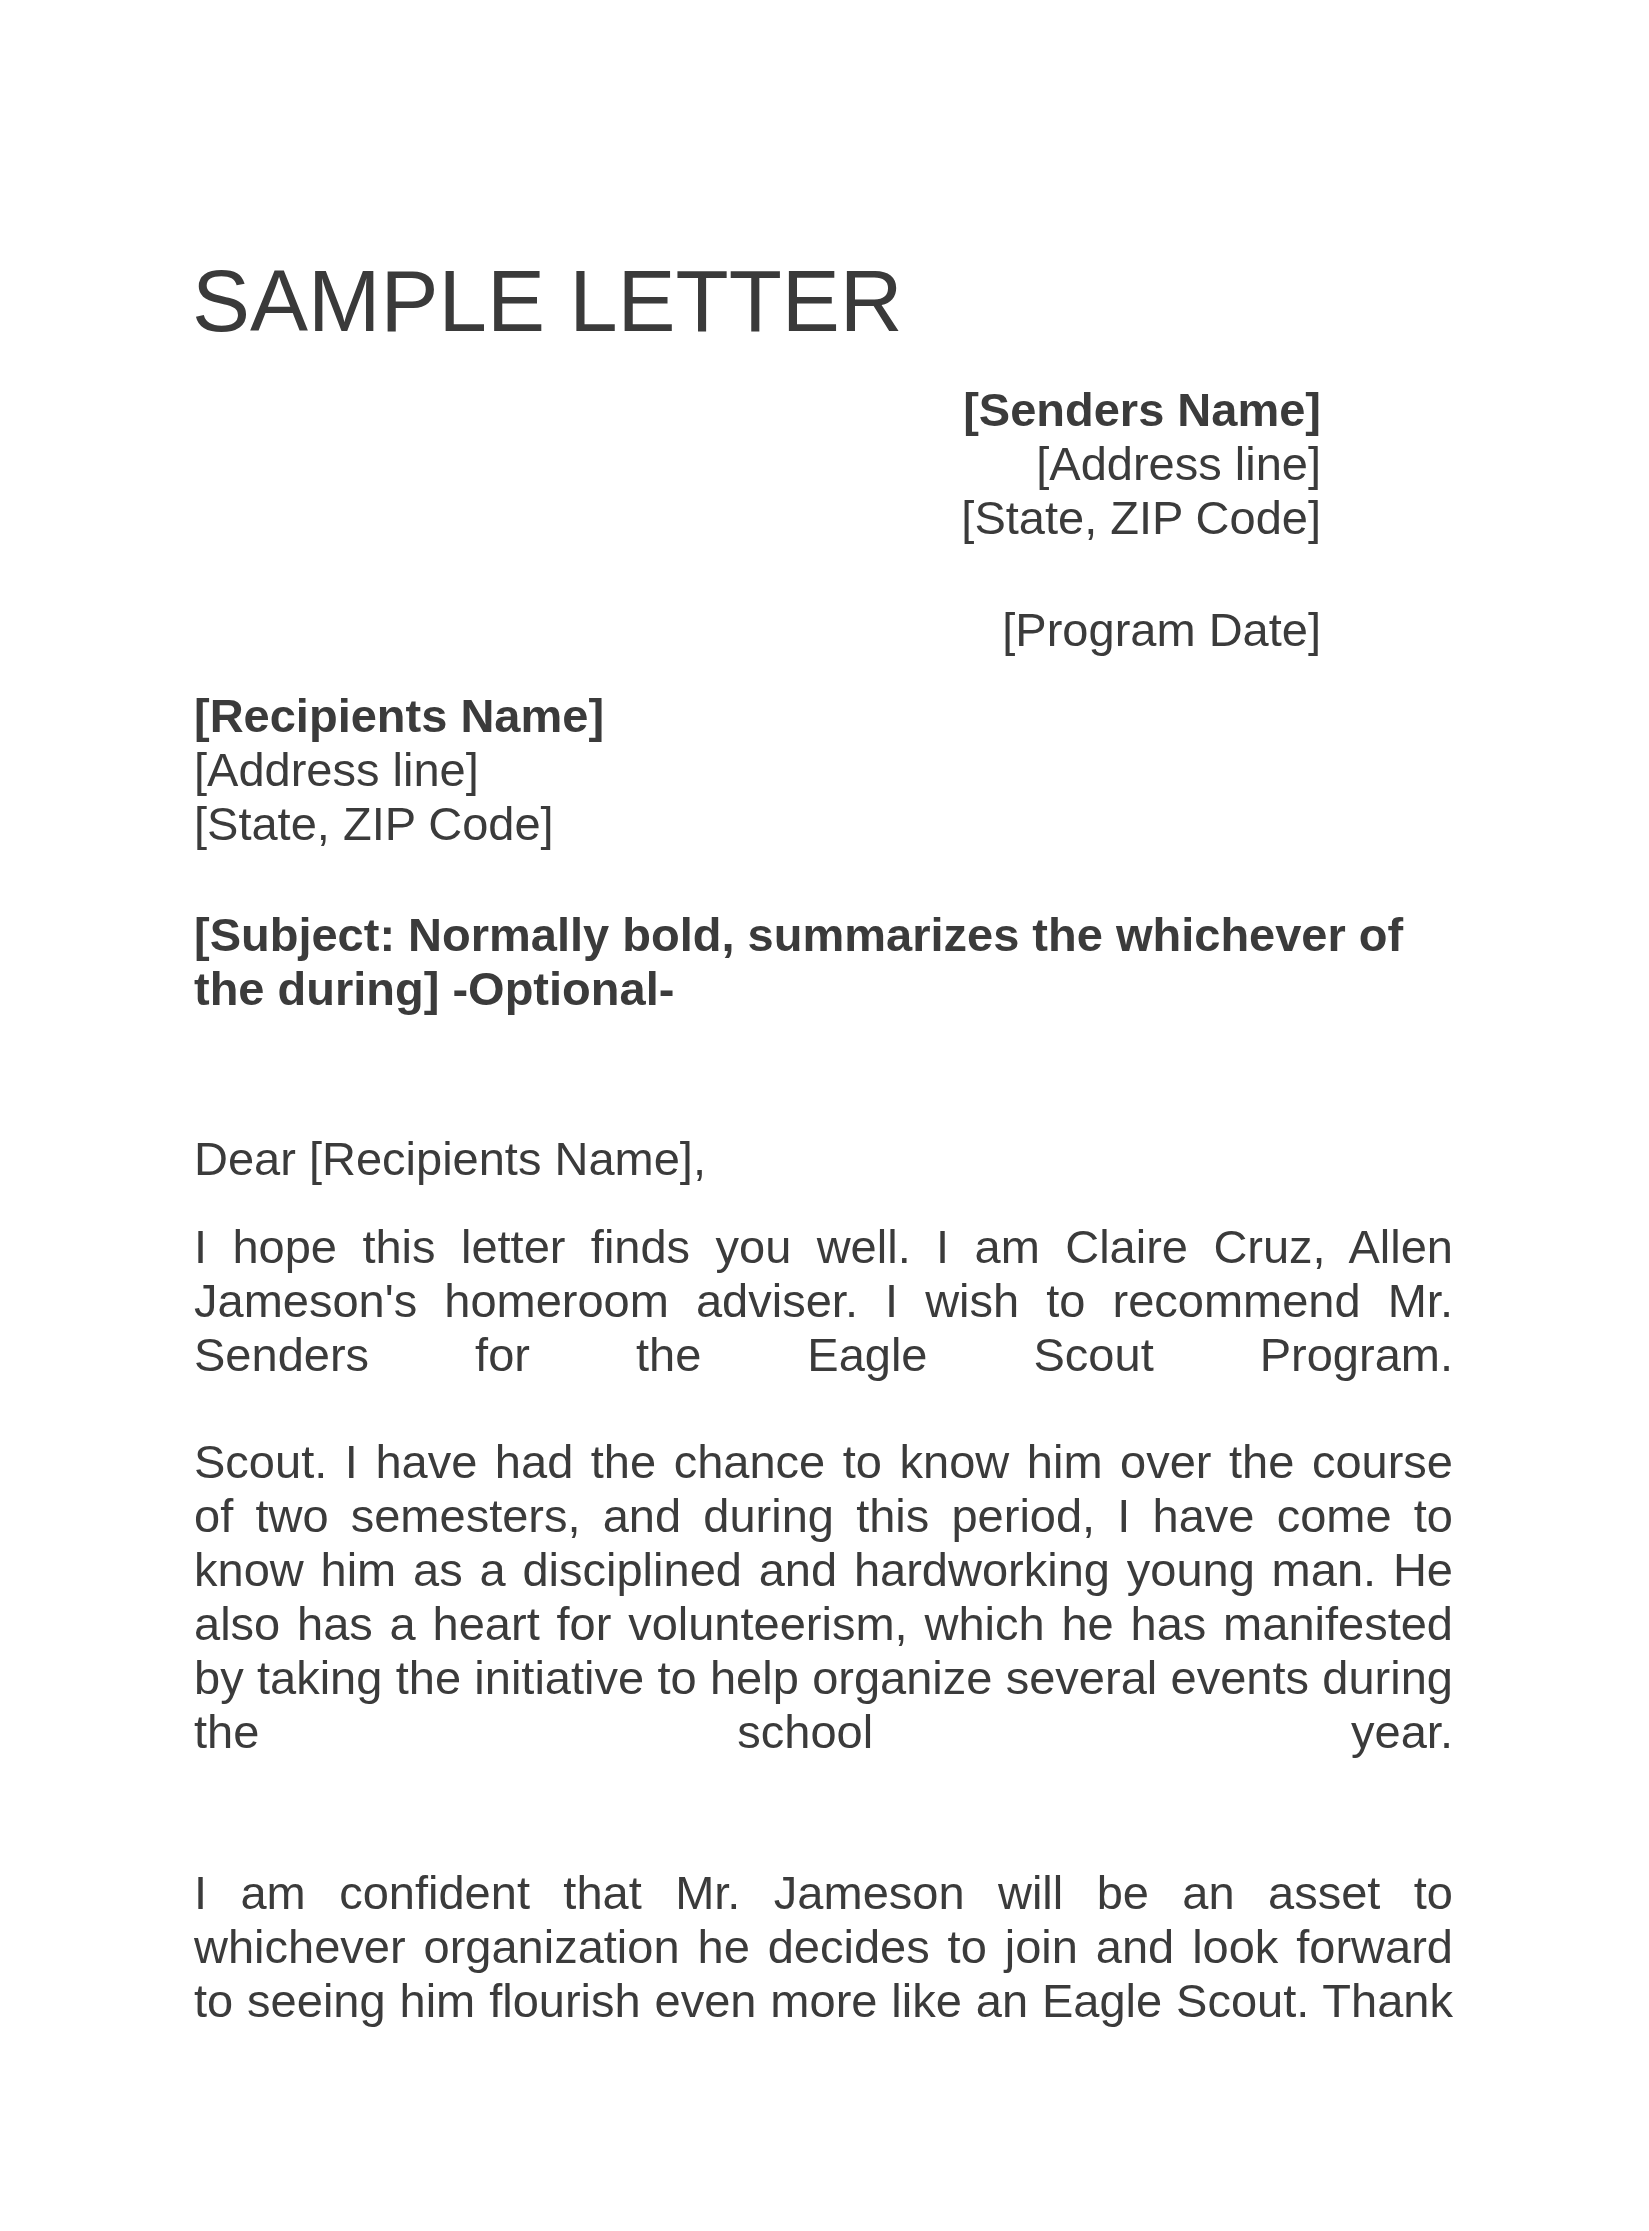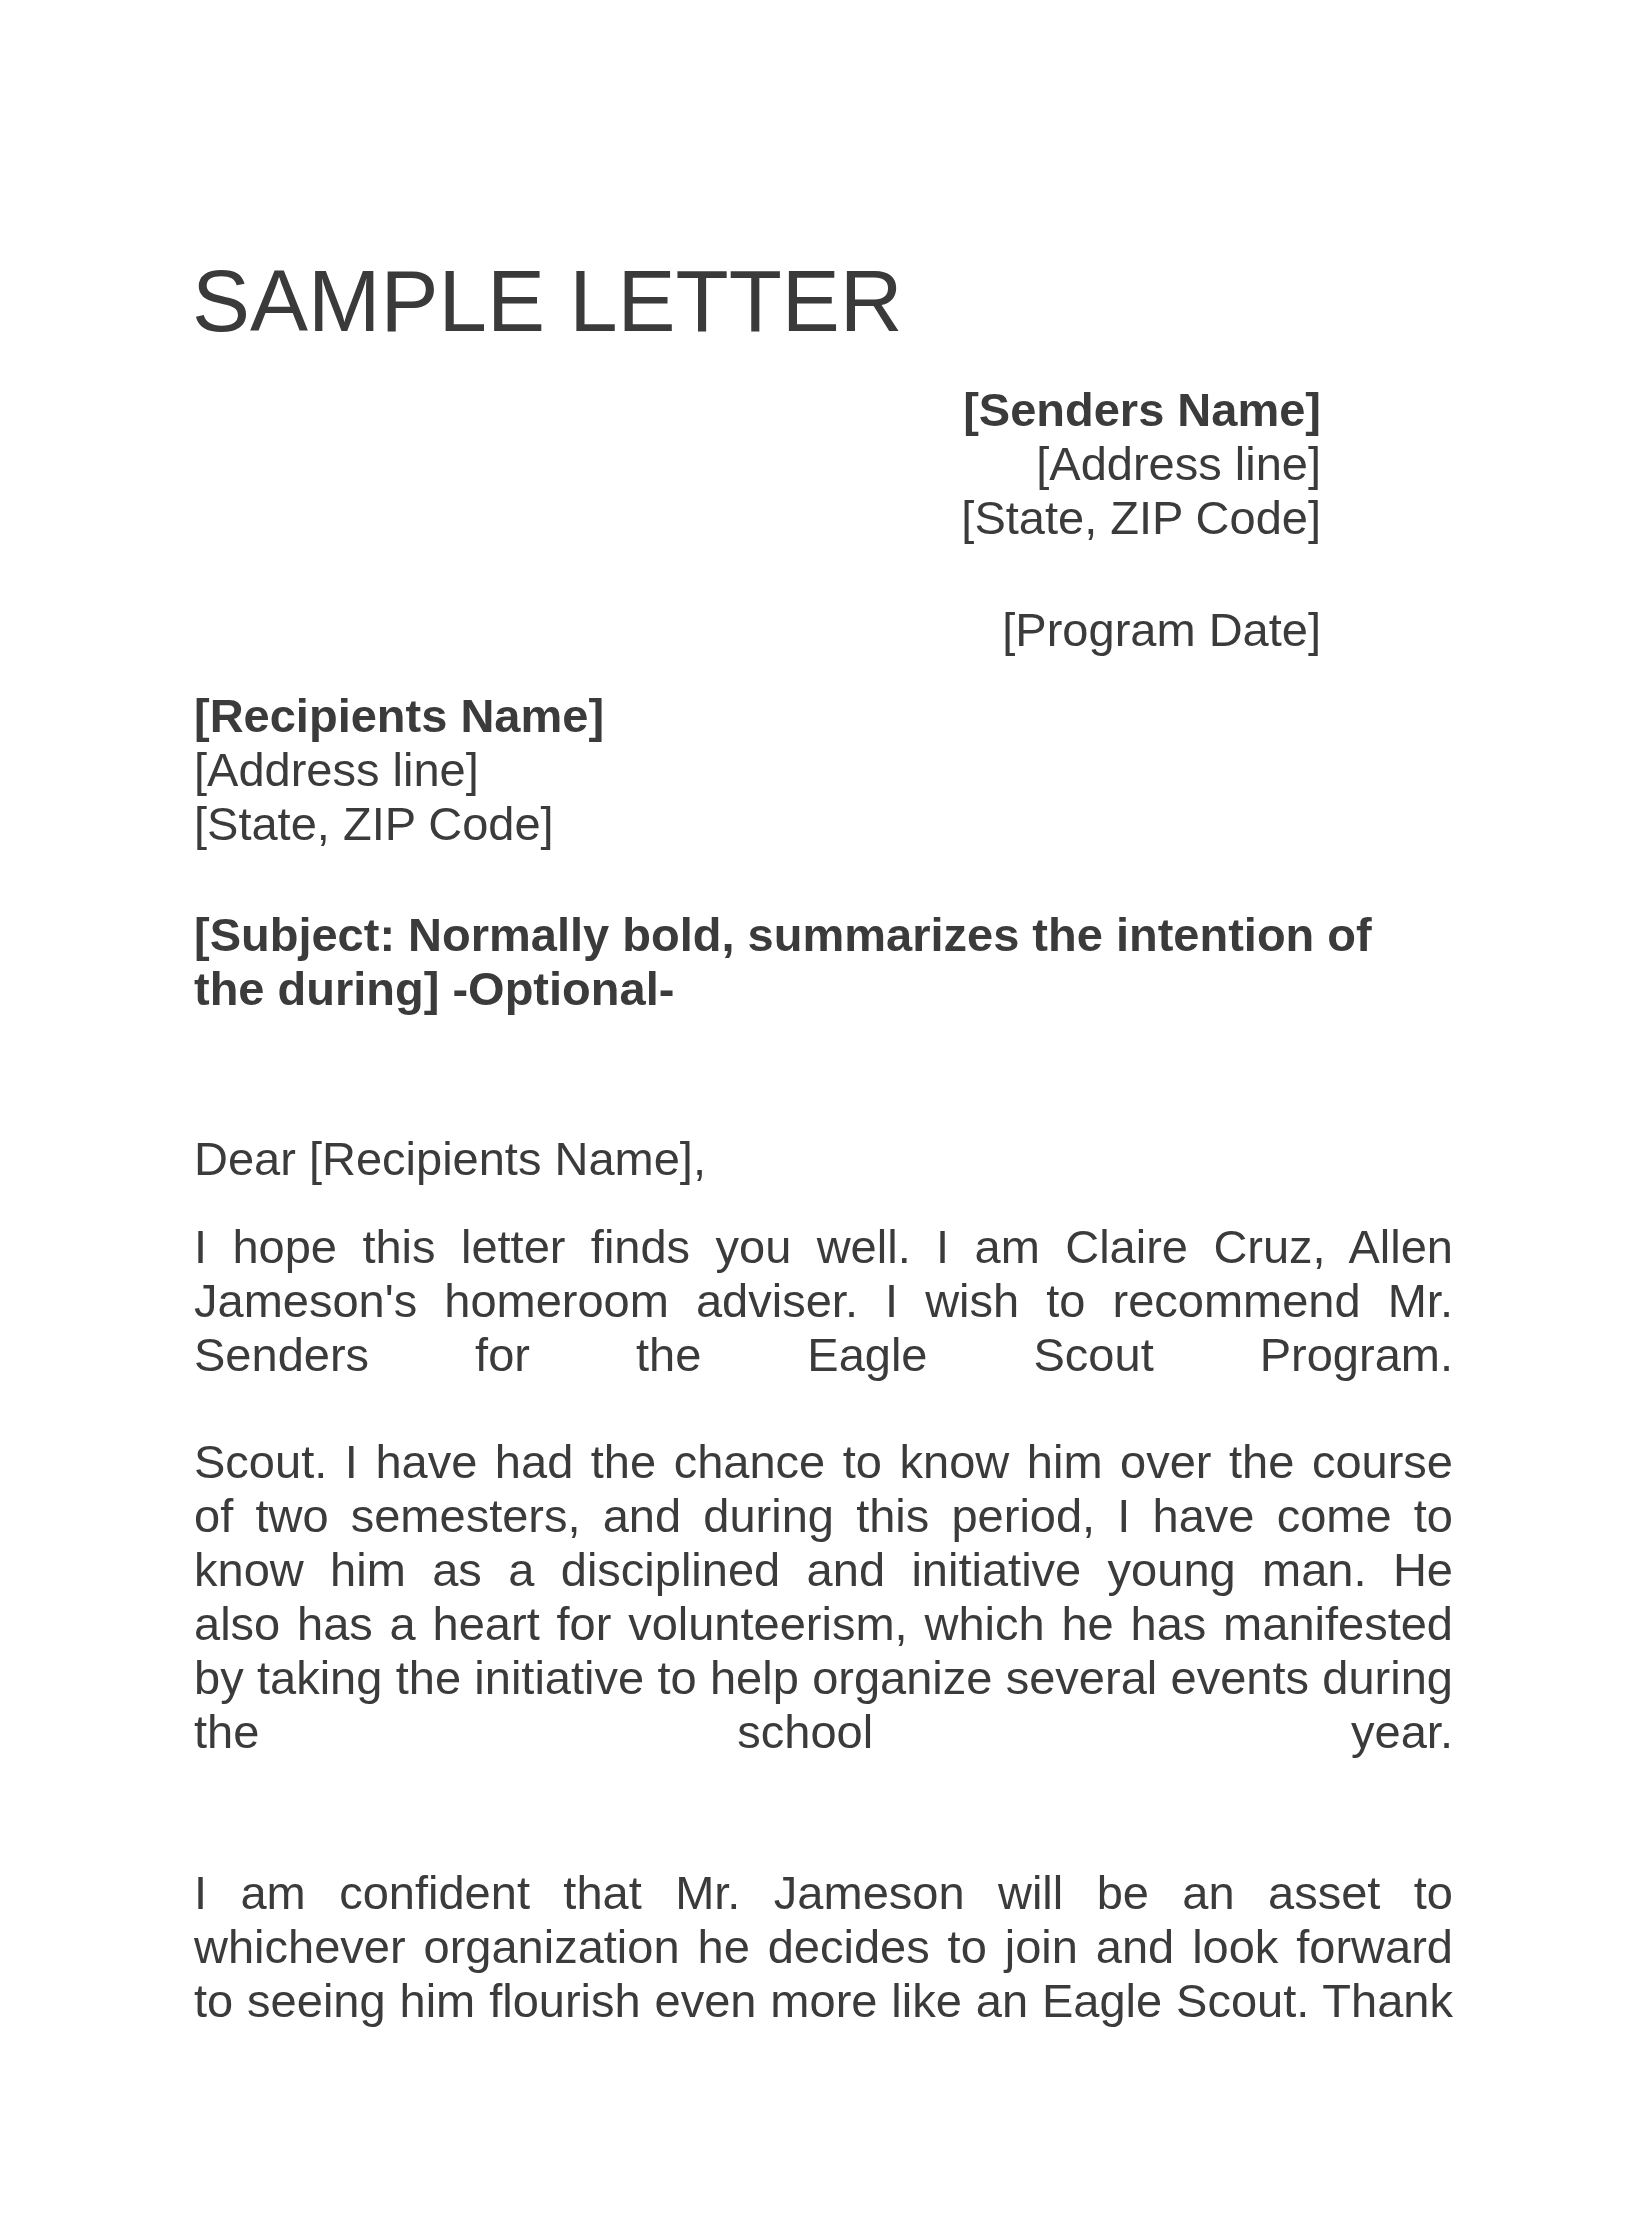--- a/index.html
+++ b/index.html
@@ -98,38 +98,38 @@
     <span class="line">[Program Date]</span>
   </div>
 
   <div class="block recipient">
     <span class="line bold">[Recipients Name]</span>
     <span class="line">[Address line]</span>
     <span class="line">[State, ZIP Code]</span>
   </div>
 
   <div class="block subject bold">
-    <span class="line">[Subject: Normally bold, summarizes the intention of</span>
+    <span class="line">[Subject: Normally bold, summarizes the whichever of</span>
     <span class="line">the during] -Optional-</span>
   </div>
 
   <div class="block salutation">
     <span class="line">Dear [Recipients Name],</span>
   </div>
 
   <div class="block para p1">
     <span class="jline">I hope this letter finds you well. I am Claire Cruz, Allen</span>
     <span class="jline">Jameson's homeroom adviser. I wish to recommend Mr.</span>
     <span class="jline">Senders for the Eagle Scout Program.</span>
   </div>
 
   <div class="block para p2">
     <span class="jline">Scout. I have had the chance to know him over the course</span>
     <span class="jline">of two semesters, and during this period, I have come to</span>
-    <span class="jline">know him as a disciplined and initiative young man. He</span>
+    <span class="jline">know him as a disciplined and hardworking young man. He</span>
     <span class="jline">also has a heart for volunteerism, which he has manifested</span>
     <span class="jline">by taking the initiative to help organize several events during</span>
     <span class="jline">the school year.</span>
   </div>
 
   <div class="block para p3">
     <span class="jline">I am confident that Mr. Jameson will be an asset to</span>
     <span class="jline">whichever organization he decides to join and look forward</span>
     <span class="jline">to seeing him flourish even more like an Eagle Scout. Thank</span>
   </div>

